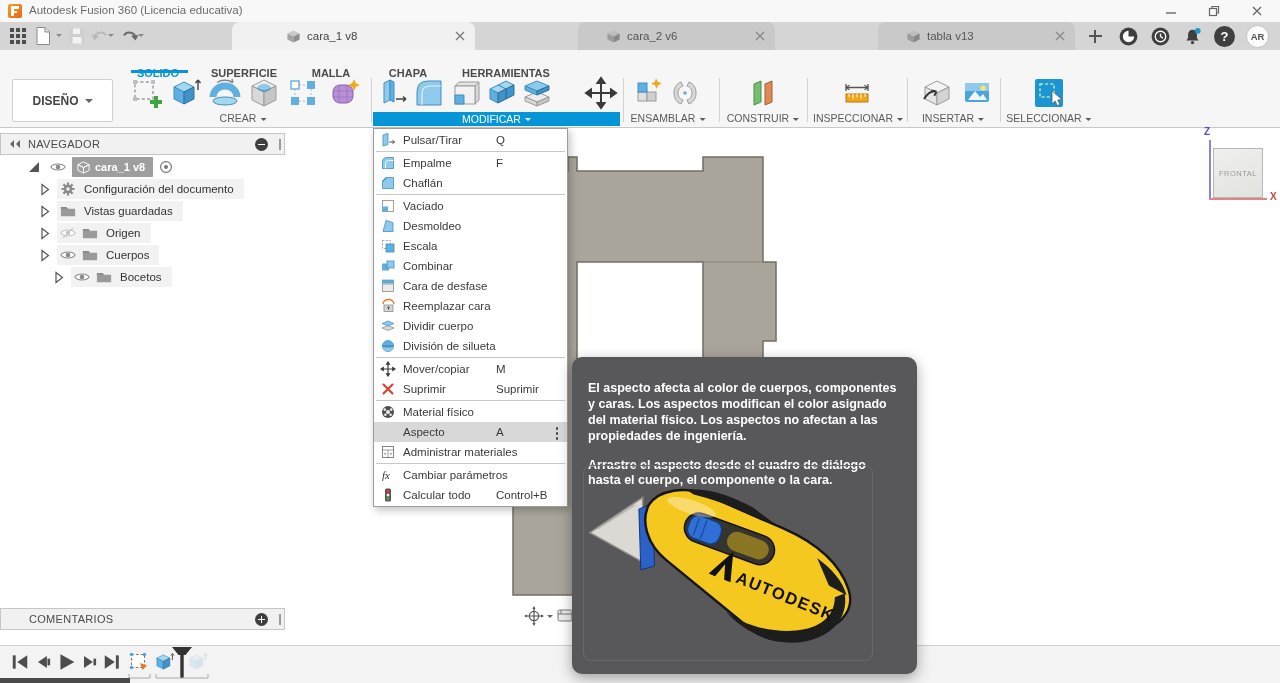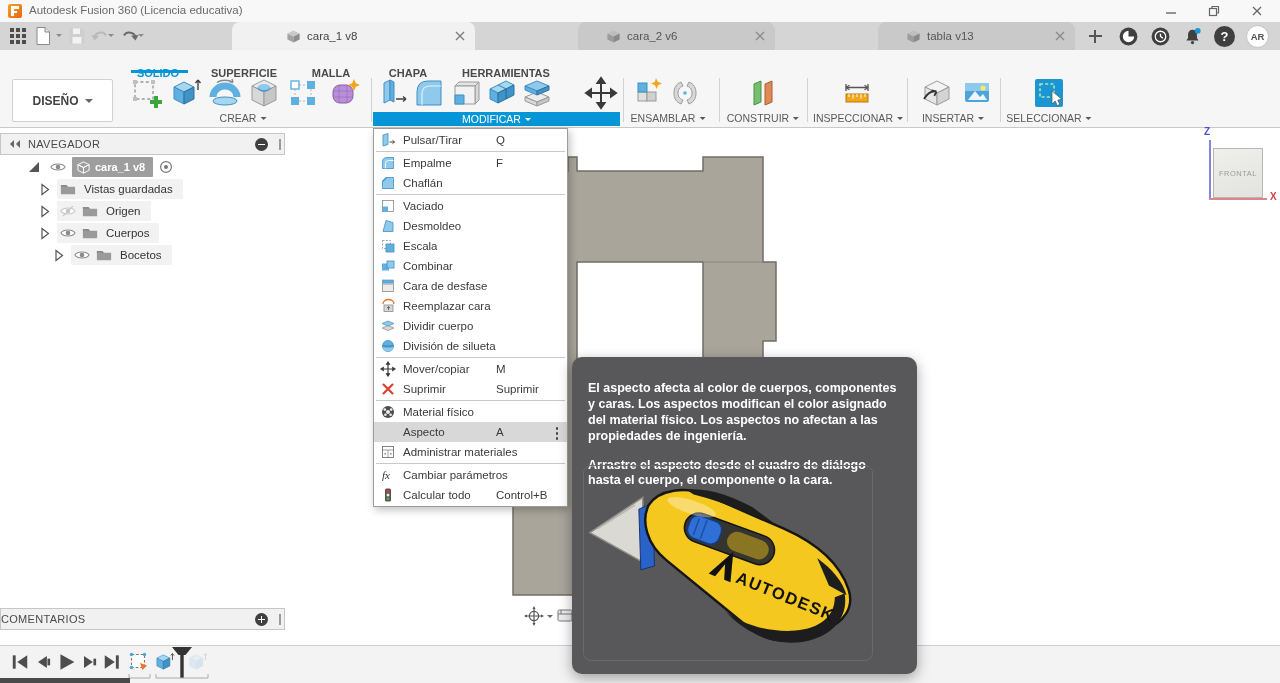--- a/index.html
+++ b/index.html
@@ -39,21 +39,21 @@
 .ribbon{position:absolute;left:0;top:50px;width:1280px;height:78px;background:#f6f6f6;border-bottom:1px solid #c9c9c9}
 .design-btn{position:absolute;left:12px;top:29px;width:101px;height:43px;background:#fff;border:1px solid #d0d0d0;
   border-radius:2px;display:flex;align-items:center;justify-content:center;gap:6px;font-size:12px;font-weight:bold;color:#444}
 .car{width:0;height:0;border:4px solid transparent;border-top-color:#666;margin-top:4px}
 .wstab{position:absolute;top:17px;transform:translateX(-50%);font-size:11px;font-weight:bold;color:#4a4a4a;white-space:nowrap}
 .wstab.on{color:#0696d7}
 .ws-underline{position:absolute;left:131px;top:20px;width:57px;height:3px;background:#0696d7}
 .ric{position:absolute;top:26px;width:34px;height:34px}
 .ric svg{display:block;width:34px;height:34px}
 .rsep{position:absolute;top:28px;width:1px;height:44px;background:#d2d2d2}
-.glabel{position:absolute;top:62px;transform:translateX(-50%);display:flex;align-items:center;gap:4px;
+.glabel{position:absolute;top:62px;transform:translateX(-50%);display:flex;align-items:flex-end;gap:4px;
   font-size:10.5px;color:#5a5a5a;white-space:nowrap}
 .glabel .car{border-top-color:#5a5a5a;border-width:3.5px}
 .gbar{position:absolute;left:373px;top:62px;width:247px;height:14px;background:#0696d7;display:flex;
   align-items:center;justify-content:center;gap:4px;color:#fff;font-size:10.5px}
 .gbar .car{border-top-color:#fff;border-width:3.5px;margin-top:3px}
 
 .viewport{position:absolute;left:0;top:128px;width:1280px;height:517px;background:#fff}
 #modelsvg{position:absolute;left:0;top:0;z-index:1}
 
 .vcube{position:absolute;left:1196px;top:128px;width:84px;height:80px;z-index:2}
@@ -519,20 +519,39 @@
             </svg>
           </span>
         <span style="margin-left:4px">cara_1 v8</span>
       </span>
       <span class="ticon" style="margin-left:5px">
           <svg width="14" height="14">
             <circle cx="7" cy="7" r="5.4" fill="#fff" stroke="#777" stroke-width="1.2"></circle>
             <circle cx="7" cy="7" r="2" fill="#777"></circle>
           </svg>
         </span>
+    </div>
+    <div class="trow" style="padding-left:36px">
+      <span class="ticon">
+          <svg width="13" height="14">
+            <polygon points="4,2.5 10.5,7.5 4,12.5" fill="#fff" stroke="#555" stroke-width="1.2"></polygon>
+          </svg>
+        </span>
+      <span class="band" style="margin-left:5px">
+        <span class="ticon">
+            <svg width="16" height="16" viewBox="0 0 16 16">
+              <g stroke="#8a8a8a" stroke-width="2.2">
+                <path d="M8,1.5 V5 M8,11 V14.5 M1.5,8 H5 M11,8 H14.5 M3.4,3.4 L5.8,5.8 M10.2,10.2 L12.6,12.6 M12.6,3.4 L10.2,5.8 M5.8,10.2 L3.4,12.6"></path>
+              </g>
+              <circle cx="8" cy="8" r="4.2" fill="#8a8a8a"></circle>
+              <circle cx="8" cy="8" r="1.7" fill="#f2f2f2"></circle>
+            </svg>
+          </span>
+        <span style="margin-left:8px">Configuración del documento</span>
+      </span>
     </div>
     <div class="trow" style="padding-left:36px">
       <span class="ticon">
           <svg width="13" height="14">
             <polygon points="4,2.5 10.5,7.5 4,12.5" fill="#fff" stroke="#555" stroke-width="1.2"></polygon>
           </svg>
         </span>
       <span class="band" style="margin-left:5px">
         <span class="ticon">
             <svg width="17" height="14" viewBox="0 0 18 14">
@@ -606,21 +625,21 @@
               <path d="M1,2.5 H7 L9,4.5 H17 V13 H1 Z" fill="#9a9a9a"></path>
               <path d="M1,2.5 H7 L9,4.5 H1 Z" fill="#8a8a8a"></path>
             </svg>
           </span>
         <span style="margin-left:8px">Bocetos</span>
       </span>
     </div>
   </div>
 
   <div class="panelhdr" style="top:608px">
-    <span style="">COMENTARIOS</span>
+    <span style="margin-left:28px">COMENTARIOS</span>
     <span class="circbtn plus"></span>
     <span class="nub"></span>
   </div>
 
   <div class="menu">
     <div class="mi">
         <span class="mic">
           <svg viewBox="0 0 16 16">
             <polygon points="3,3 8,1.5 8,12.5 3,14" fill="#8fcaec" stroke="#3f8fc4" stroke-width=".8"></polygon>
             <path d="M9.5,10 h5 m0,0 l-2,-1.7 m2,1.7 l-2,1.7" stroke="#444" fill="none"></path>

